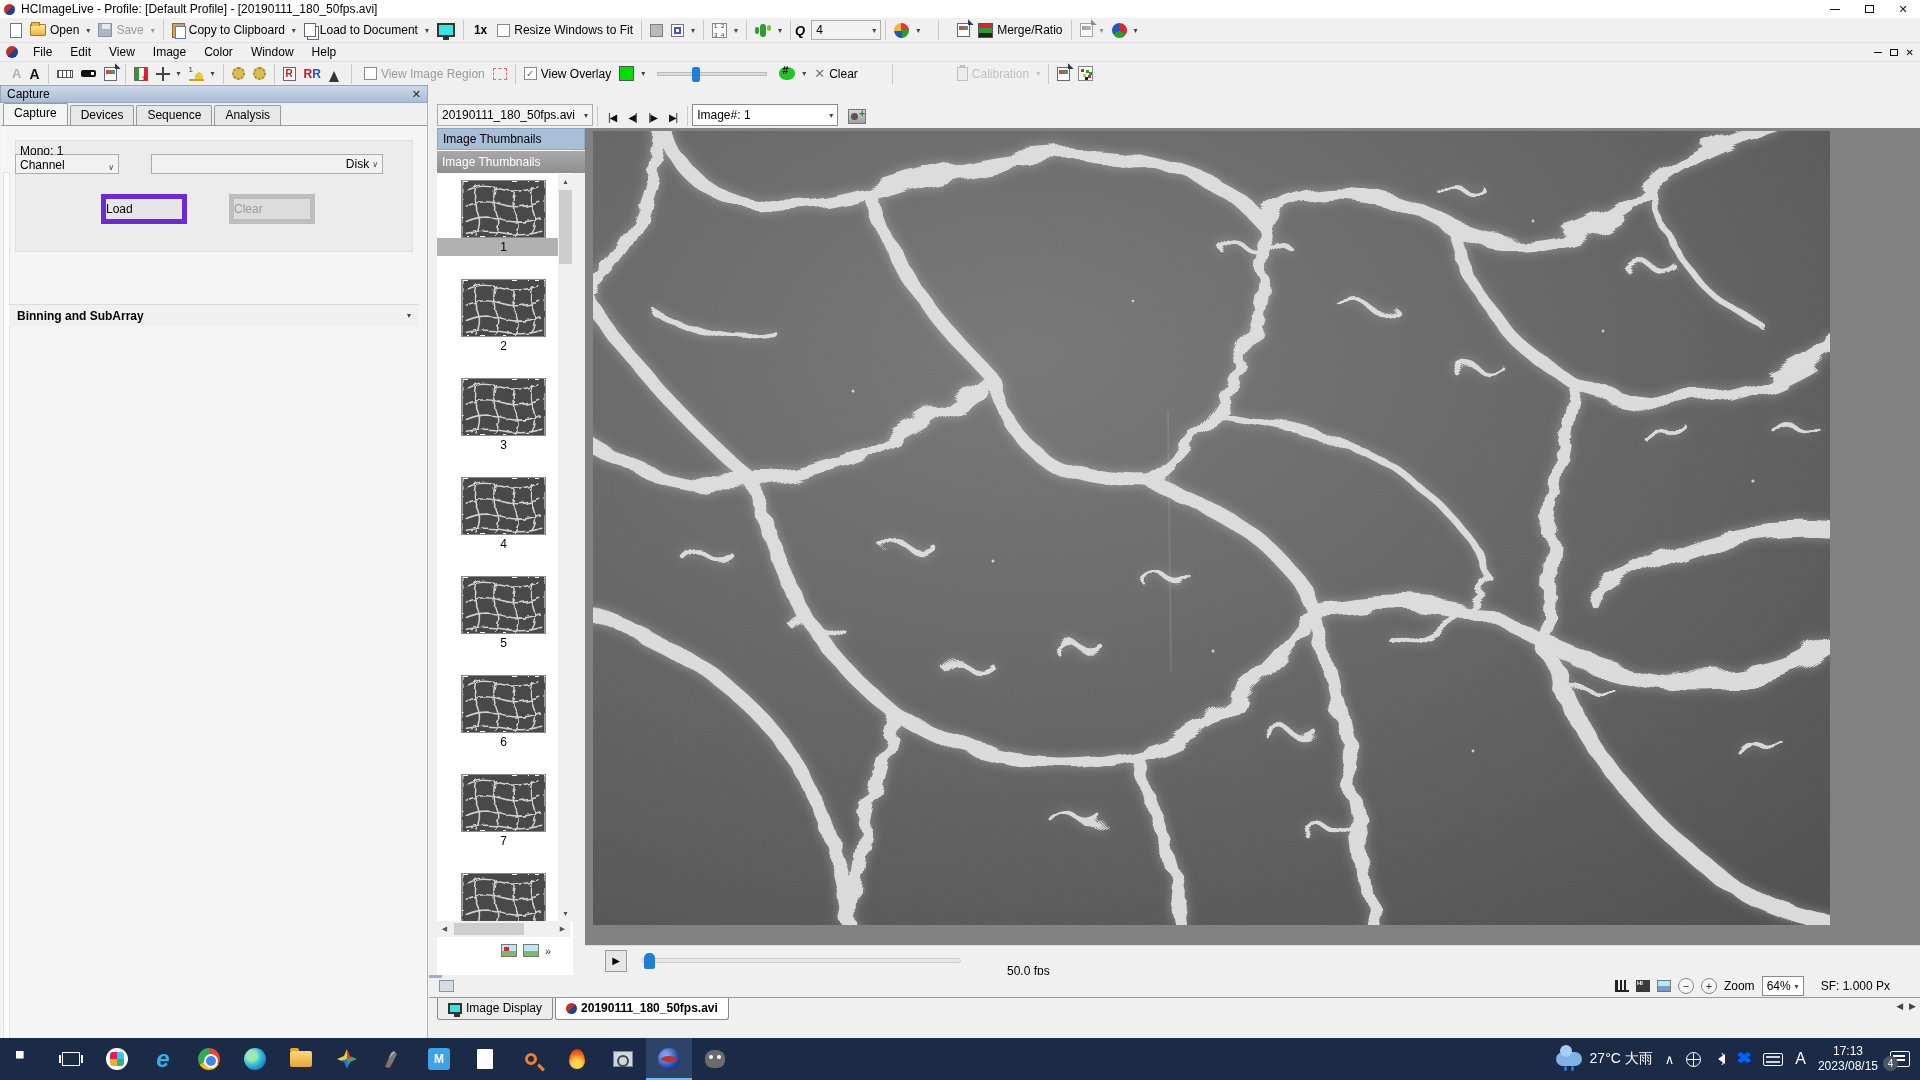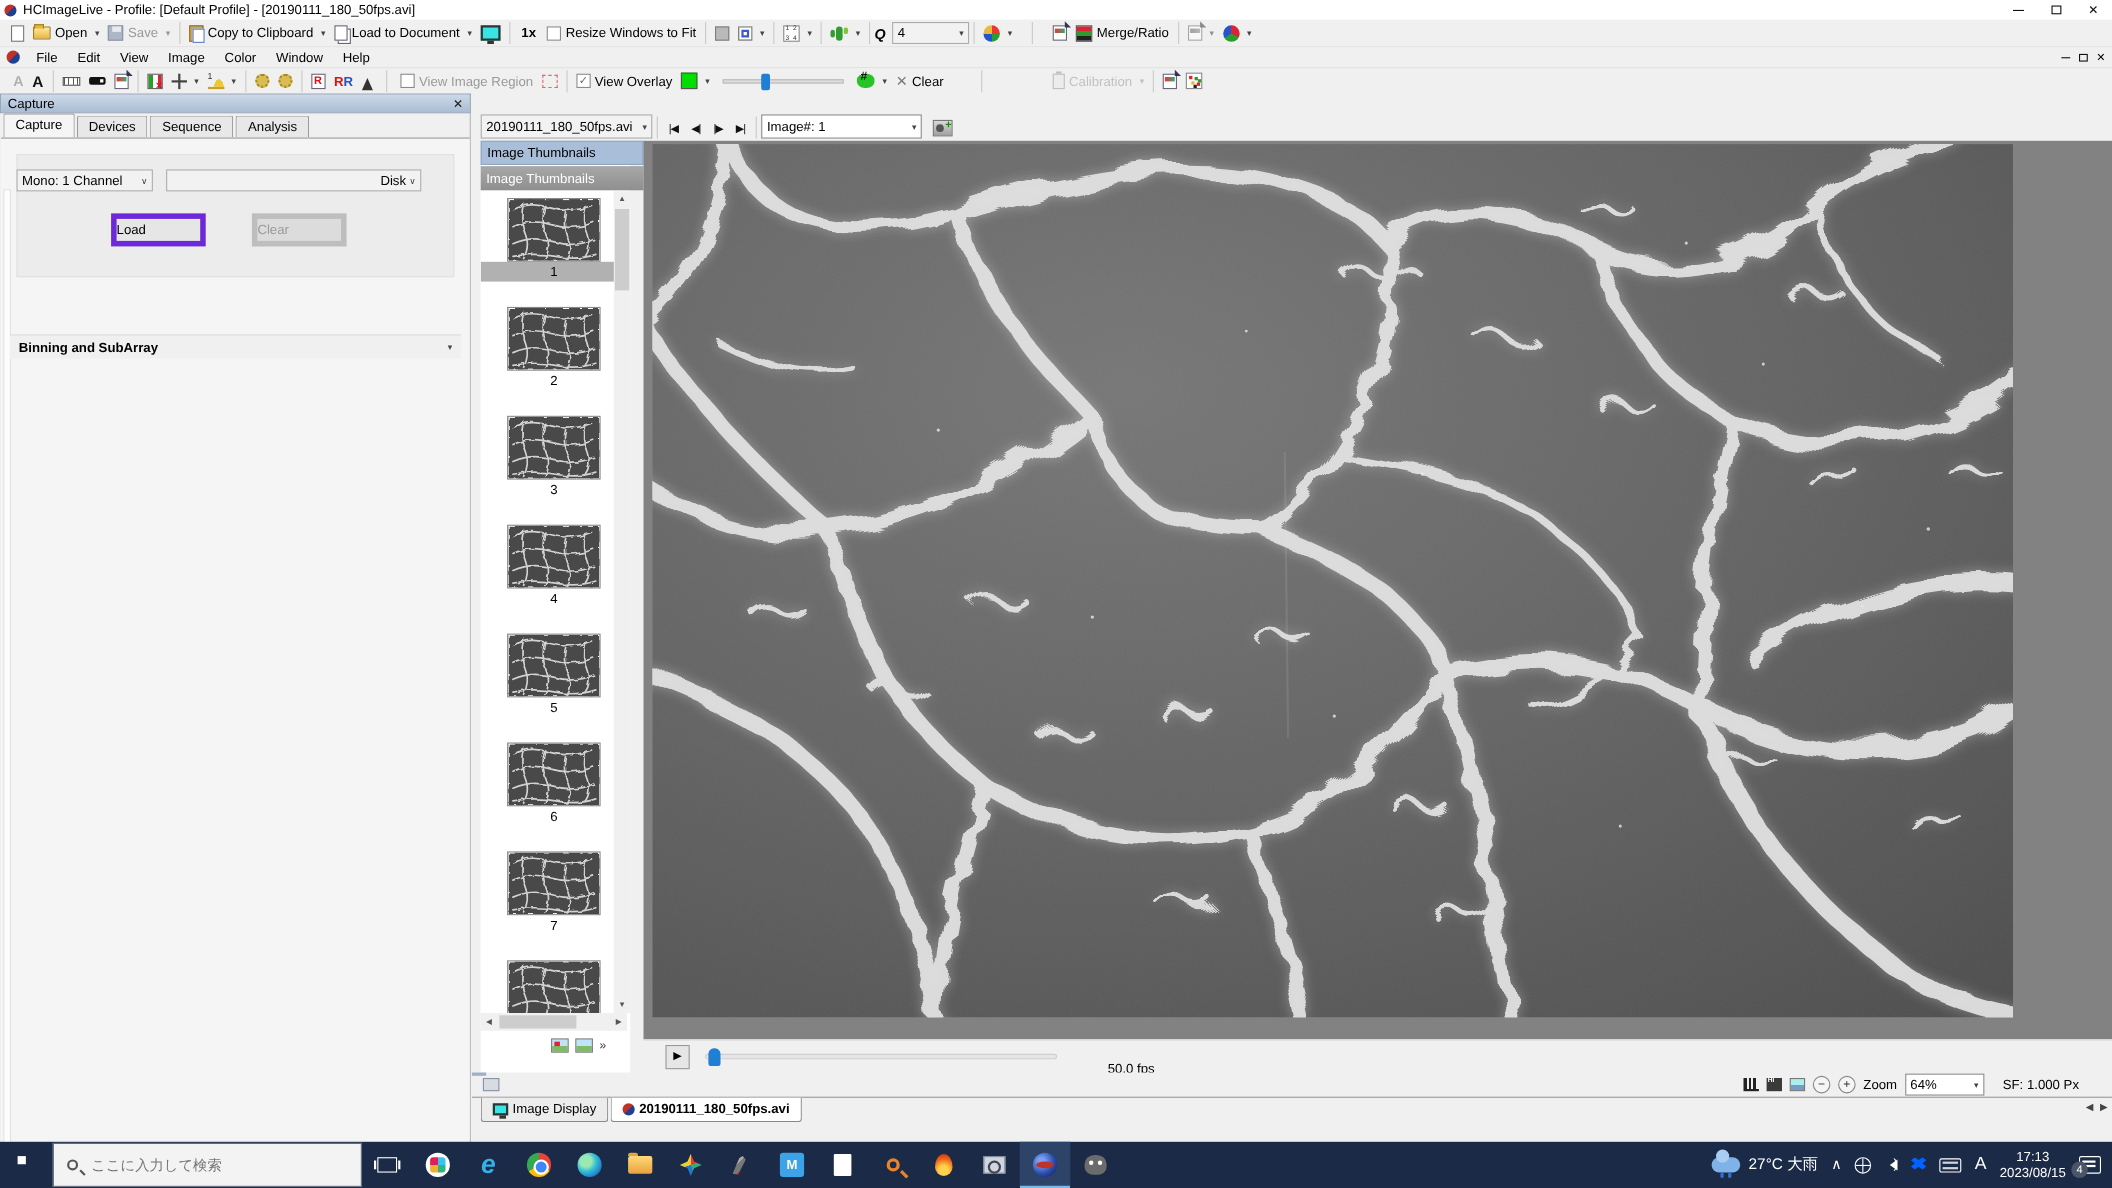--- a/index.html
+++ b/index.html
@@ -84,21 +84,21 @@
   .scatter-ic:before{content:"";position:absolute;left:2px;top:2px;width:3px;height:3px;background:#d23;box-shadow:5px 1px 0 #2a9e2a,2px 5px 0 #e9b93a,7px 6px 0 #d23,4px 8px 0 #222,8px 3px 0 #2a9e2a;}
   
   .cappanel{left:0;top:85px;width:428px;height:953px;background:#f0f0f0;border-right:1px solid #b5b5b5;}
   .caphead{left:0;top:0;width:428px;height:18px;background:linear-gradient(#ccd9e8,#aabdd4);display:flex;align-items:center;padding:0 6px;border:1px solid #98a8bc;}
   .caphead .x{margin-left:auto;font-size:11px;color:#222;}
   .captabs{left:1px;top:19px;width:426px;height:21px;display:flex;align-items:flex-end;padding-left:2px;}
   .ctab{border:1px solid #9a9a9a;border-bottom:none;padding:2px 10px 3px;background:#e8e8e8;margin-right:2px;border-radius:2px 2px 0 0;}
   .ctab.active{background:#f5f5f5;padding-bottom:5px;font-weight:normal;}
   .capbody{left:1px;top:40px;width:426px;height:912px;background:#f5f5f5;border-top:1px solid #9a9a9a;}
   .groupbox{position:absolute;left:14px;top:14px;width:398px;height:112px;background:#ececec;border:1px solid #e0e0e0;}
-  .capcombo1{position:absolute;left:14px;top:28px;width:124px;}
+  .capcombo1{position:absolute;left:14px;top:28px;width:104px;align-items:flex-end;}
   .capcombo2{position:absolute;left:150px;top:28px;width:232px;justify-content:flex-end;}
   .btn{background:#e6e6e6;border:5px solid #6d28d9;padding:3px 0;text-align:left;}
   .btn.disabled{background:#dcdcdc;border-color:#bebebe;color:#9a9a9a;}
   .loadbtn{position:absolute;left:100px;top:68px;width:86px;}
   .clearbtn{position:absolute;left:228px;top:68px;width:86px;}
   .binrow{position:absolute;left:8px;top:178px;width:410px;height:22px;display:flex;align-items:center;border-top:1px solid #ddd;background:#f0f0f0;padding:0 8px;font-weight:bold;}
   .binrow .caret{margin-left:auto;}
   .leftstrip{position:absolute;left:2px;top:46px;width:7px;height:900px;background:#fdfdfd;border:1px solid #e2e2e2;}
   
   .doctop{left:429px;top:85px;width:1491px;height:43px;background:#f0f0f0;display:flex;align-items:flex-end;padding:0 0 2px 8px;}
@@ -136,21 +136,21 @@
   .ptrack{margin-left:14px;width:320px;height:5px;background:#e6e6e6;border:1px solid #cfcfcf;border-radius:3px;position:relative;}
   .ptrack .handle{position:absolute;left:2px;top:-6px;width:11px;height:16px;background:#1f7fd4;border-radius:5px 5px 2px 2px;}
   .fps{margin-left:46px;margin-top:20px;}
   .statusrow{left:429px;top:975px;width:1491px;height:22px;background:#f0f0f0;display:flex;align-items:center;padding:0 30px 0 10px;}
   .statusright{margin-left:auto;display:flex;align-items:center;gap:7px;}
   .shist-ic{width:14px;height:12px;background:linear-gradient(90deg,#222 0 3px,transparent 3px 5px,#222 5px 7px,transparent 7px 9px,#222 9px 11px,transparent 11px);border-bottom:2px solid #222;}
   .shi-ic{width:14px;height:12px;background:#3a3a3a;position:relative;}
   .shi-ic:before{content:"HI";position:absolute;left:1px;top:0px;color:#fff;font-size:6px;font-weight:bold;}
   .simg-ic{width:14px;height:12px;border:1px solid #777;background:linear-gradient(180deg,#aee 50%,#79c 50%);}
   .zoombtn{width:16px;height:16px;border:1px solid #888;border-radius:50%;display:flex;align-items:center;justify-content:center;font-size:11px;color:#333;background:#f5f5f5;}
-  .zoomcombo{width:72px;height:20px;}
+  .zoomcombo{width:42px;height:20px;}
   .doctabs{left:429px;top:997px;width:1491px;height:41px;background:#f0f0f0;border-top:1px solid #999;display:flex;align-items:flex-start;padding-left:8px;}
   .dtab{display:flex;align-items:center;gap:4px;border:1px solid #888;border-top:none;background:#ececec;padding:3px 10px 4px;border-radius:0 0 3px 3px;margin-right:2px;}
   .dtab.active{background:#fff;font-weight:bold;}
   .tabscroll{position:absolute;right:4px;top:3px;display:flex;gap:6px;color:#444;font-size:9px;}
   .mdicontrols{margin-left:auto;display:flex;align-items:center;gap:8px;padding-right:6px;}
   
   .taskbar{left:0;top:1038px;width:1920px;height:42px;background:#1b2a47;display:flex;align-items:center;color:#fff;}
   .startbtn{width:48px;height:42px;display:flex;align-items:center;justify-content:center;}
   .winlogo{width:17px;height:17px;background:conic-gradient(#fff 0 360deg);clip-path:polygon(0 0,47% 0,47% 47%,0 47%);position:relative;}
   .winlogo:before{content:"";position:absolute;left:0;top:0;width:17px;height:17px;background:#fff;clip-path:polygon(53% 0,100% 0,100% 47%,53% 47%,53% 100%,100% 100%,100% 53%,0 53%,0 100%,47% 100%,47% 0);}
@@ -683,24 +683,20 @@
     <span class="tabscroll">
       <span>◀</span>
       <span>▶</span>
     </span>
   </div>
 
   <div class="abs taskbar">
     <span class="startbtn">
         <span class="winlogo"></span>
       </span>
-    <span class="searchbox">
-      <span class="mag-ic"></span>
-      <input placeholder="ここに入力して検索" style="">
-    </span>
     <span class="tbicon">
         <span class="taskview-ic"></span>
       </span>
     <span class="tbicon">
         <span class="slack-ic"></span>
       </span>
     <span class="tbicon">
         <span class="ie-ic">e</span>
       </span>
     <span class="tbicon">

